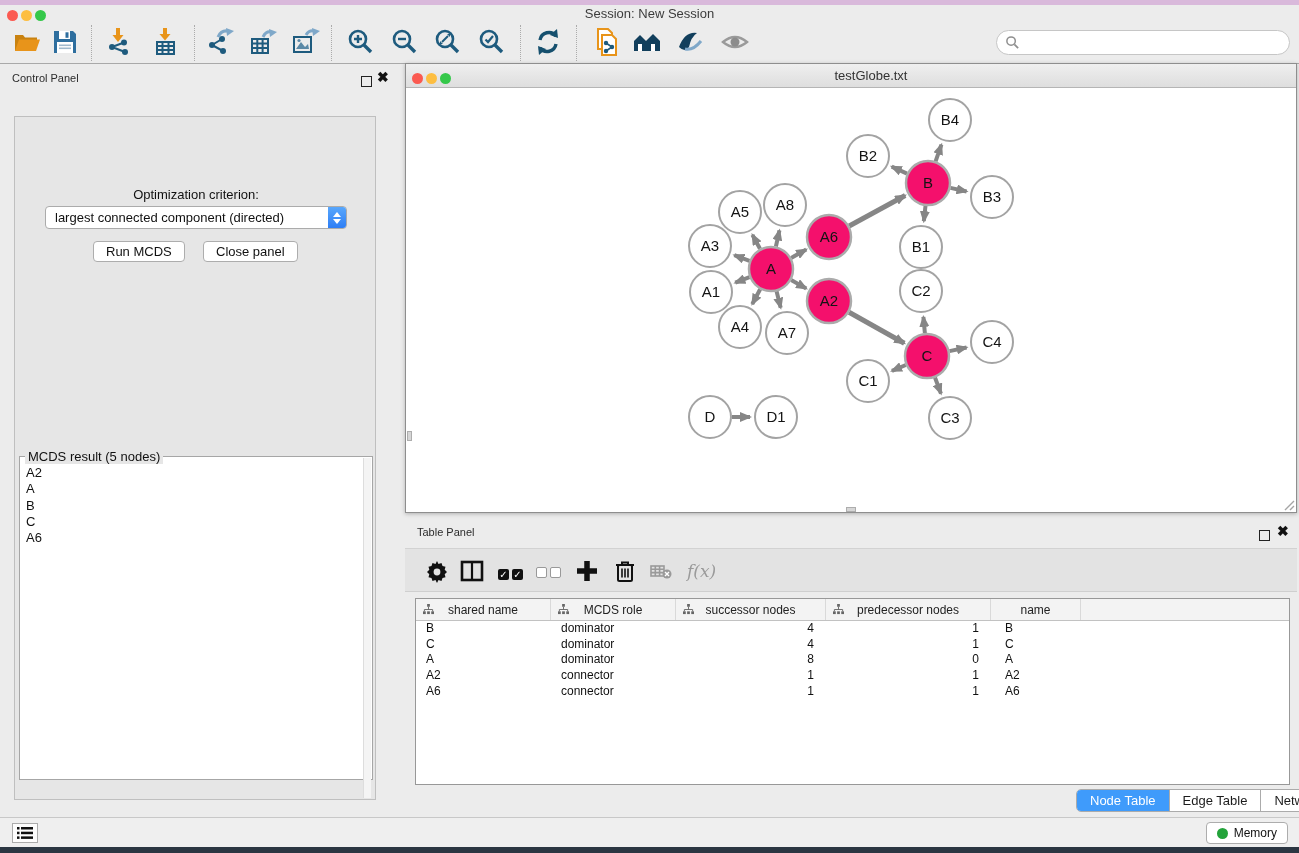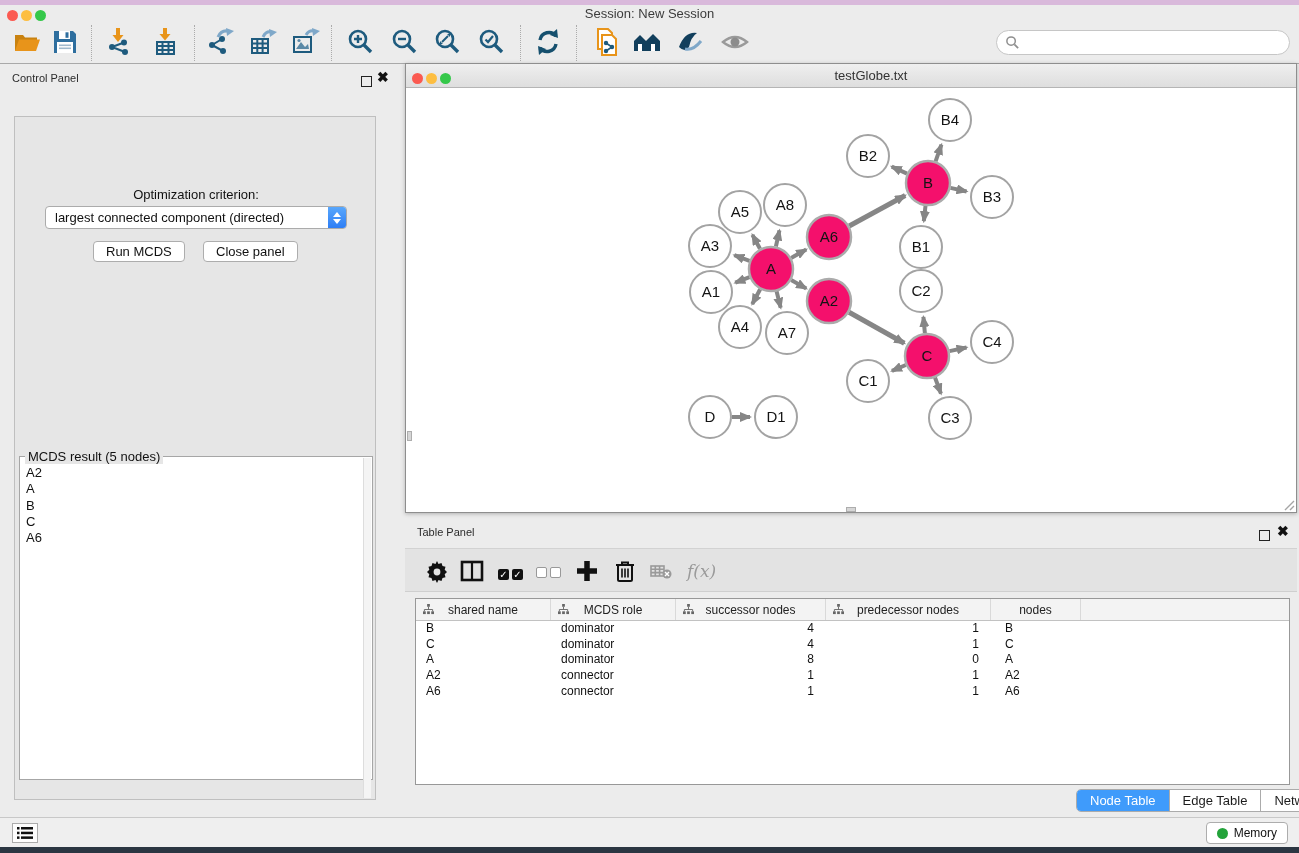--- a/index.html
+++ b/index.html
@@ -453,21 +453,21 @@
         <svg class="colic" width="11" height="11" viewBox="0 0 12 12">
             <rect x="4.5" y="0" width="3" height="3" fill="#666"></rect>
             <rect x="0" y="8" width="3" height="3" fill="#666"></rect>
             <rect x="4.5" y="8" width="3" height="3" fill="#666"></rect>
             <rect x="9" y="8" width="3" height="3" fill="#666"></rect>
             <path d="M6 3 v3 M1.5 8 V6 h9 v2" stroke="#666" fill="none"></path>
           </svg>
         <span>predecessor nodes</span>
       </div>
       <div class="th c4">
-        <span>nodes</span>
+        <span>name</span>
       </div>
       <div class="th c5"></div>
     </div>
     <div id="tbody">
         <div class="trow">
           <div class="td l c0">B</div>
           <div class="td l c1">dominator</div>
           <div class="td r c2">4</div>
           <div class="td r c3">1</div>
           <div class="td n c4">B</div>

